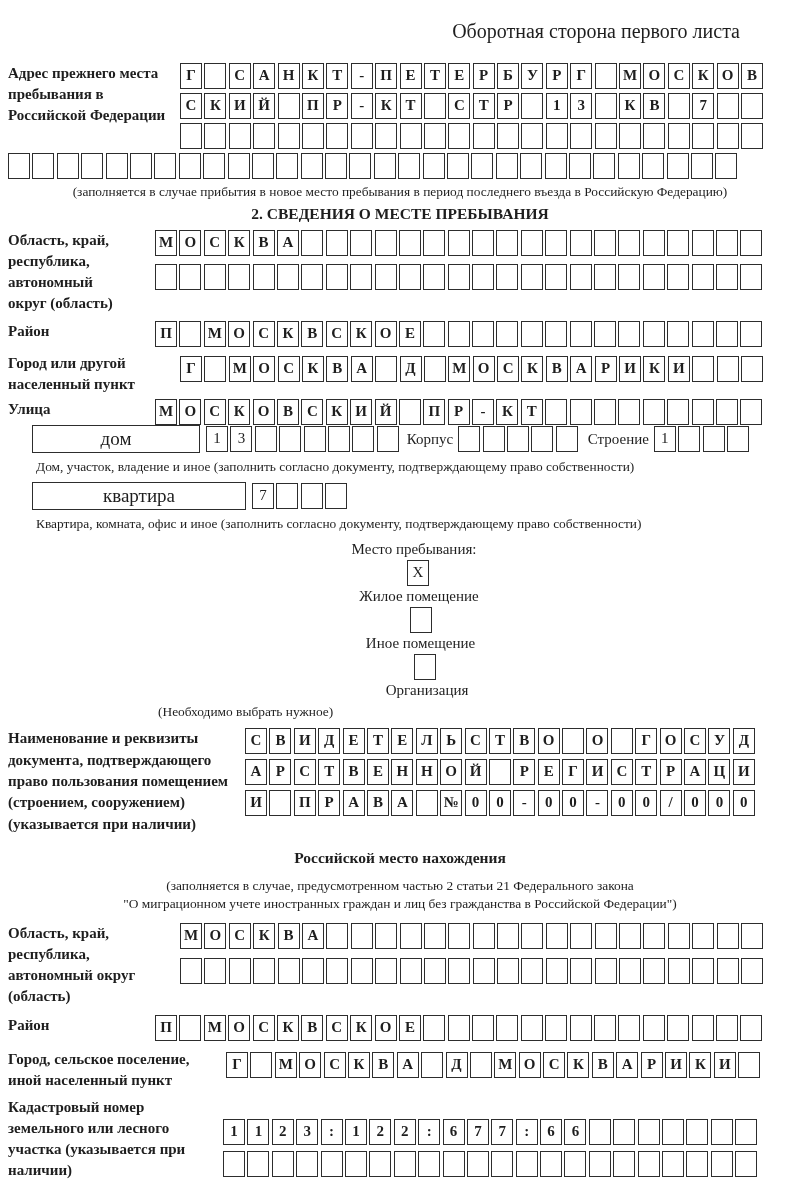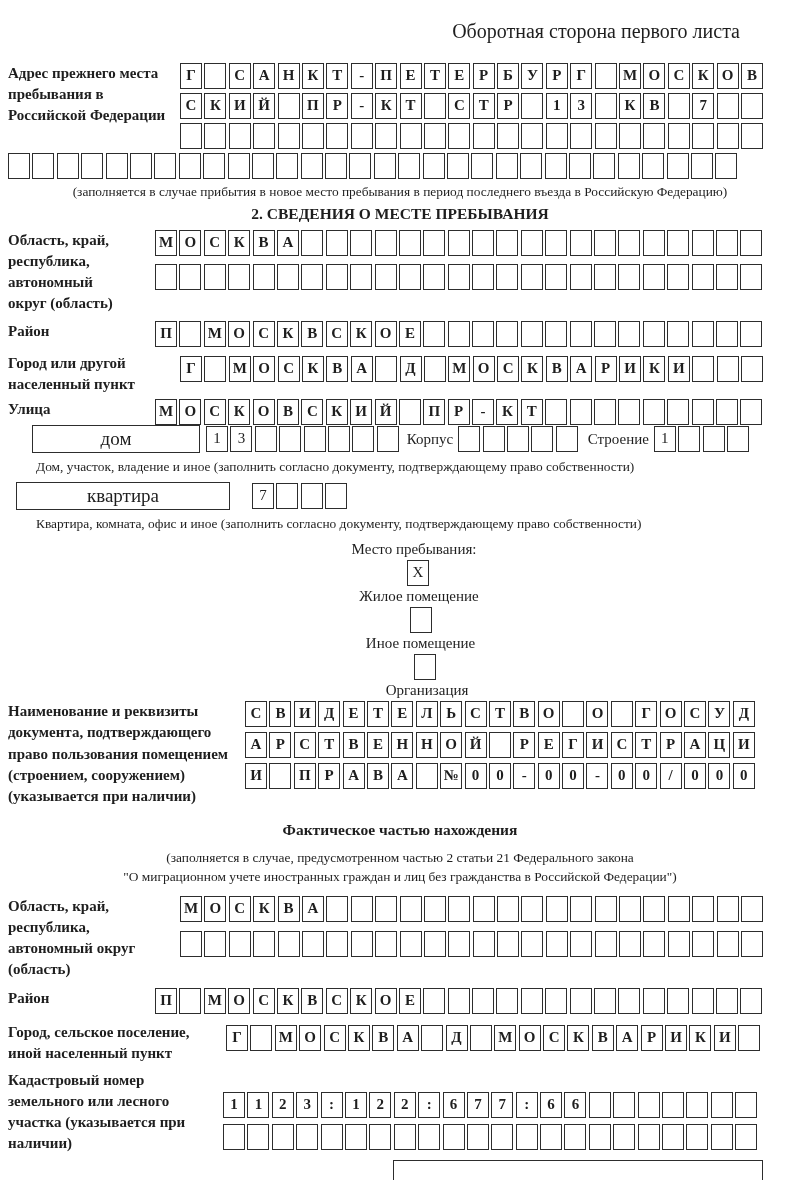--- a/index.html
+++ b/index.html
@@ -321,40 +321,41 @@
     <div class="lbl" style="margin:0 5px 0 10px;">Строение</div>
     <div class="cellrow">
         <span class="cell">1</span>
         <span class="cell"></span>
         <span class="cell"></span>
         <span class="cell"></span>
       </div>
   </div>
   <div class="caption" style="margin:0 0 6px 28px;">Дом, участок, владение и иное (заполнить согласно документу, подтверждающему право собственности)</div>
 
-  <div class="inline-row" style="margin:0 0 5px 8px;gap:16px;">
+  <div class="inline-row" style="margin:0 0 5px 24px;">
     <div class="widebox" style="width:214px;">квартира</div>
     <div class="cellrow" style="margin-left:6px;">
         <span class="cell">7</span>
         <span class="cell"></span>
         <span class="cell"></span>
         <span class="cell"></span>
       </div>
   </div>
   <div class="caption" style="margin:0 0 7px 28px;">Квартира, комната, офис и иное (заполнить согласно документу, подтверждающему право собственности)</div>
 
   <div class="inline-row" style="margin-left:28px;flex-direction:column;">
     <span class="lbl">Место пребывания:</span>
     <span class="cell" style="margin-left:8px;">X</span>
     <span class="lbl" style="margin-left:10px;">Жилое помещение</span>
     <span class="cell" style="margin-left:14px;"></span>
     <span class="lbl" style="margin-left:13px;">Иное помещение</span>
     <span class="cell" style="margin-left:22px;"></span>
     <span class="lbl" style="margin-left:26px;">Организация</span>
   </div>
+  <div class="caption" style="margin:2px 0 8px 150px;">(Необходимо выбрать нужное)</div>
 
   <div class="block" style="margin-bottom:2px;">
     <div class="lbl" style="width:222px;margin-right:15px;line-height:1.42;">Наименование и реквизиты документа, подтверждающего право пользования помещением (строением, сооружением) (указывается при наличии)</div>
     <div class="rows" style="gap:5px;">
       <div class="cellrow">
           <span class="cell">С</span>
           <span class="cell">В</span>
           <span class="cell">И</span>
           <span class="cell">Д</span>
           <span class="cell">Е</span>
@@ -417,21 +418,21 @@
           <span class="cell">0</span>
           <span class="cell">0</span>
           <span class="cell">/</span>
           <span class="cell">0</span>
           <span class="cell">0</span>
           <span class="cell">0</span>
         </div>
     </div>
   </div>
 
-  <div class="sec-heading" style="margin-top:14px;margin-bottom:10px;">Фактическое частью нахождения</div>
+  <div class="sec-heading" style="margin-top:14px;margin-bottom:10px;">Российской место нахождения</div>
   <div class="caption-center">(заполняется в случае, предусмотренном частью 2 статьи 21 Федерального закона</div>
   <div class="caption-center" style="margin-bottom:10px;">"О миграционном учете иностранных граждан и лиц без гражданства в Российской Федерации")</div>
 
   <div class="block" style="margin-bottom:8px;">
     <div class="lbl" style="width:140px;margin-right:32px;">Область, край, республика, автономный округ (область)</div>
     <div class="rows" style="gap:9px;">
       <div class="cellrow">
           <span class="cell">М</span>
           <span class="cell">О</span>
           <span class="cell">С</span>

